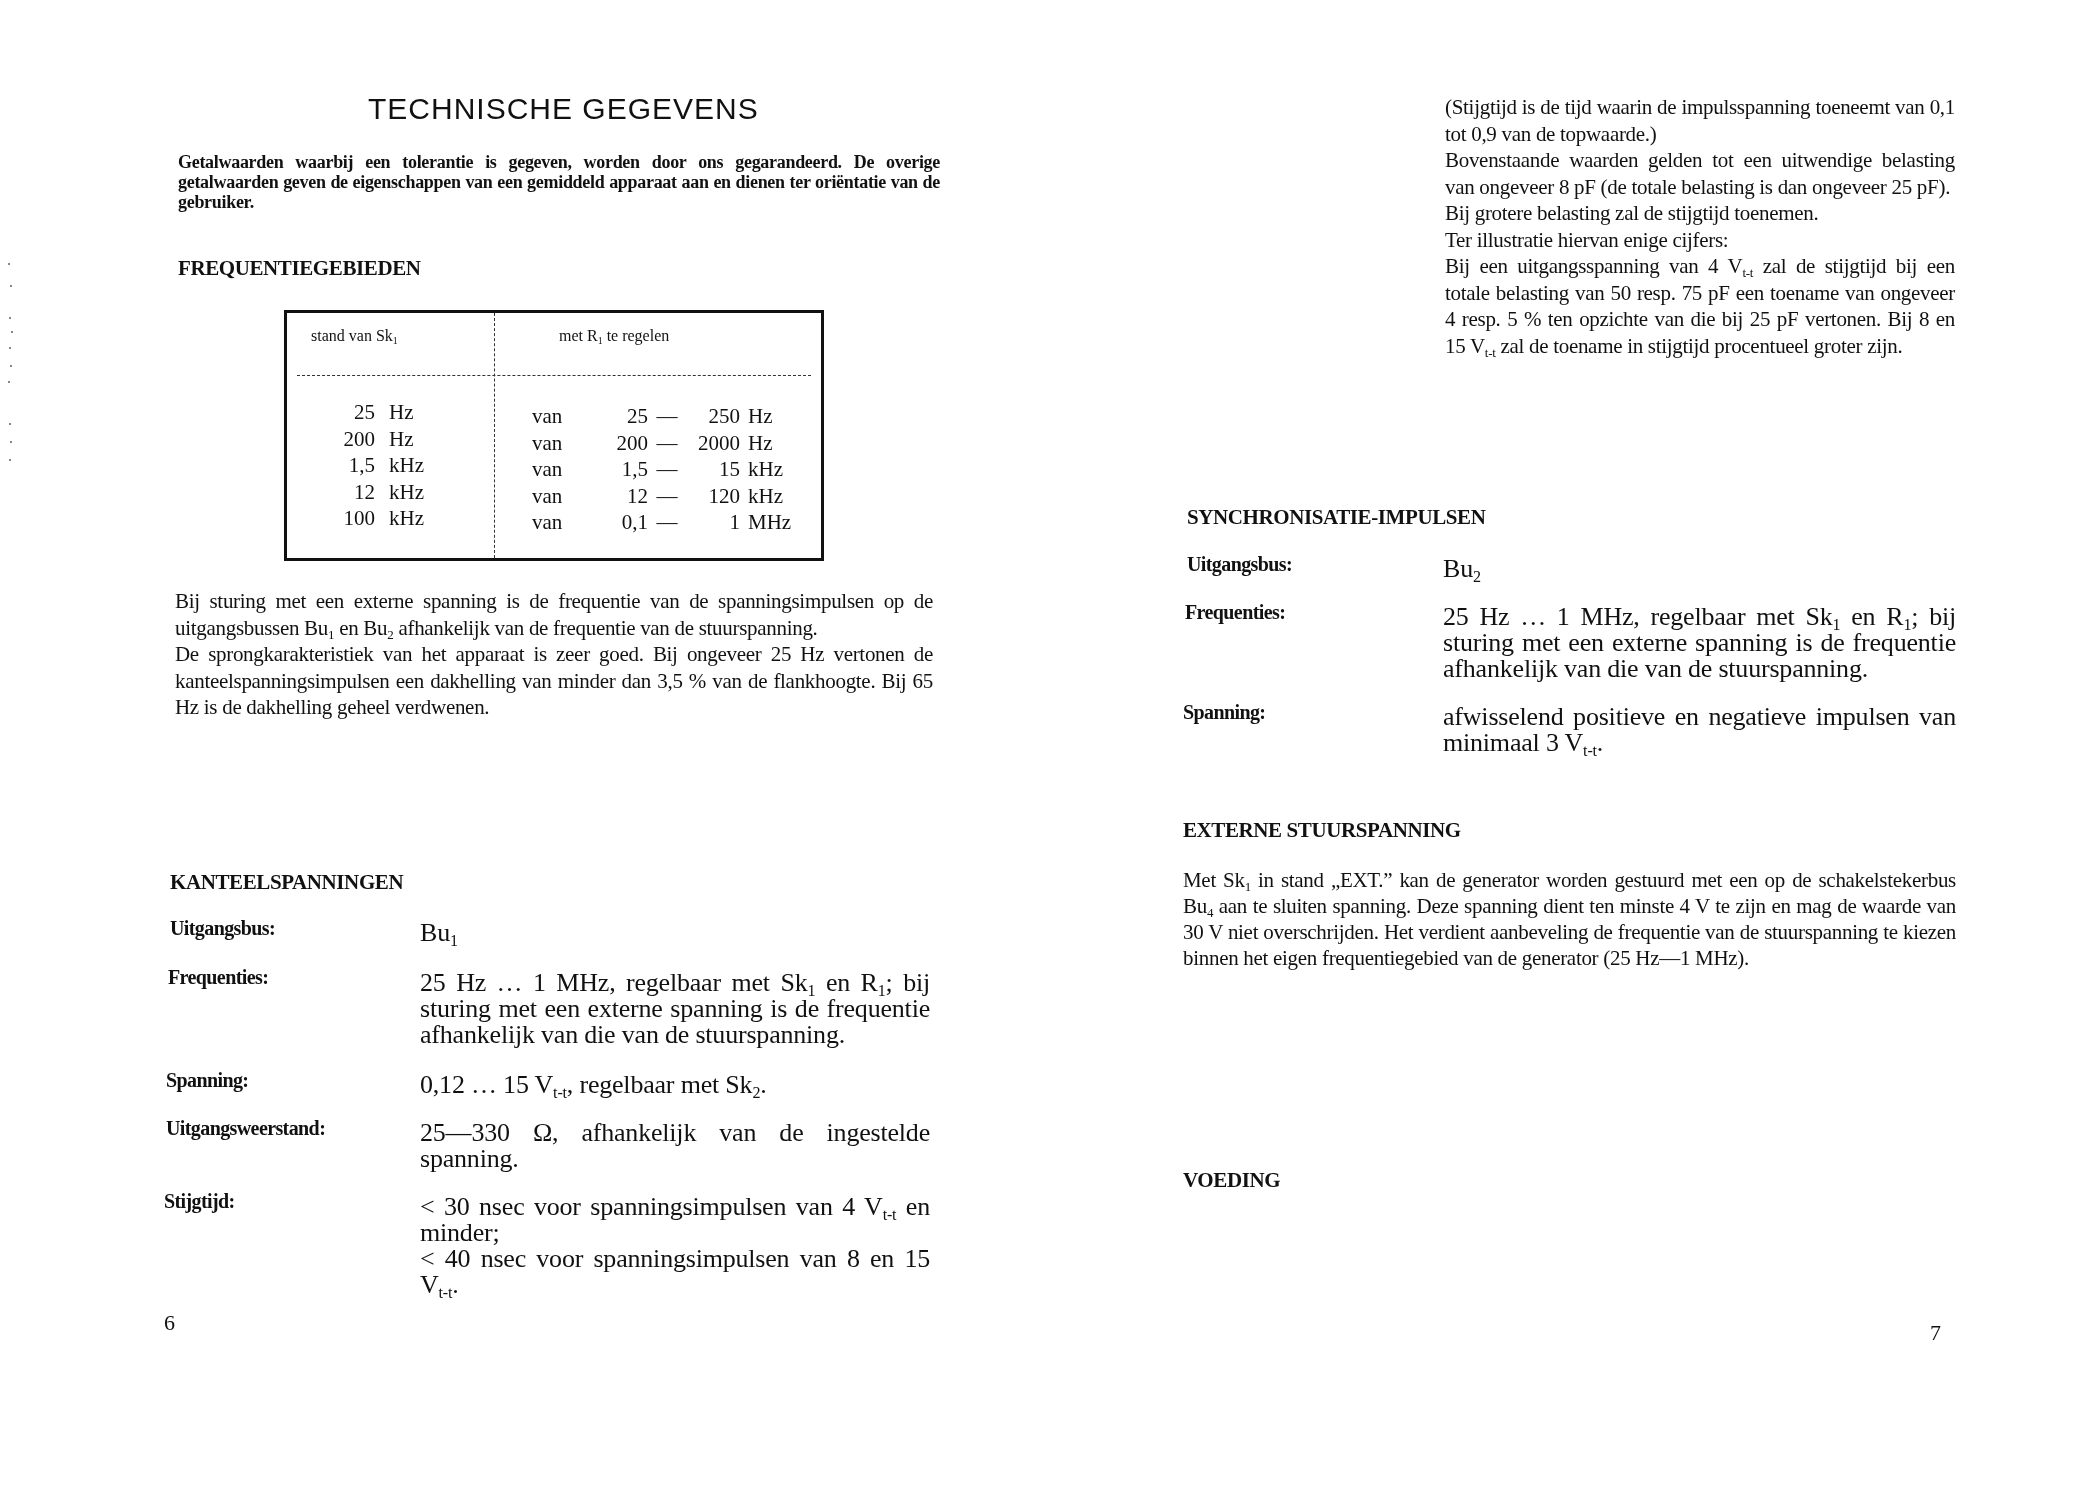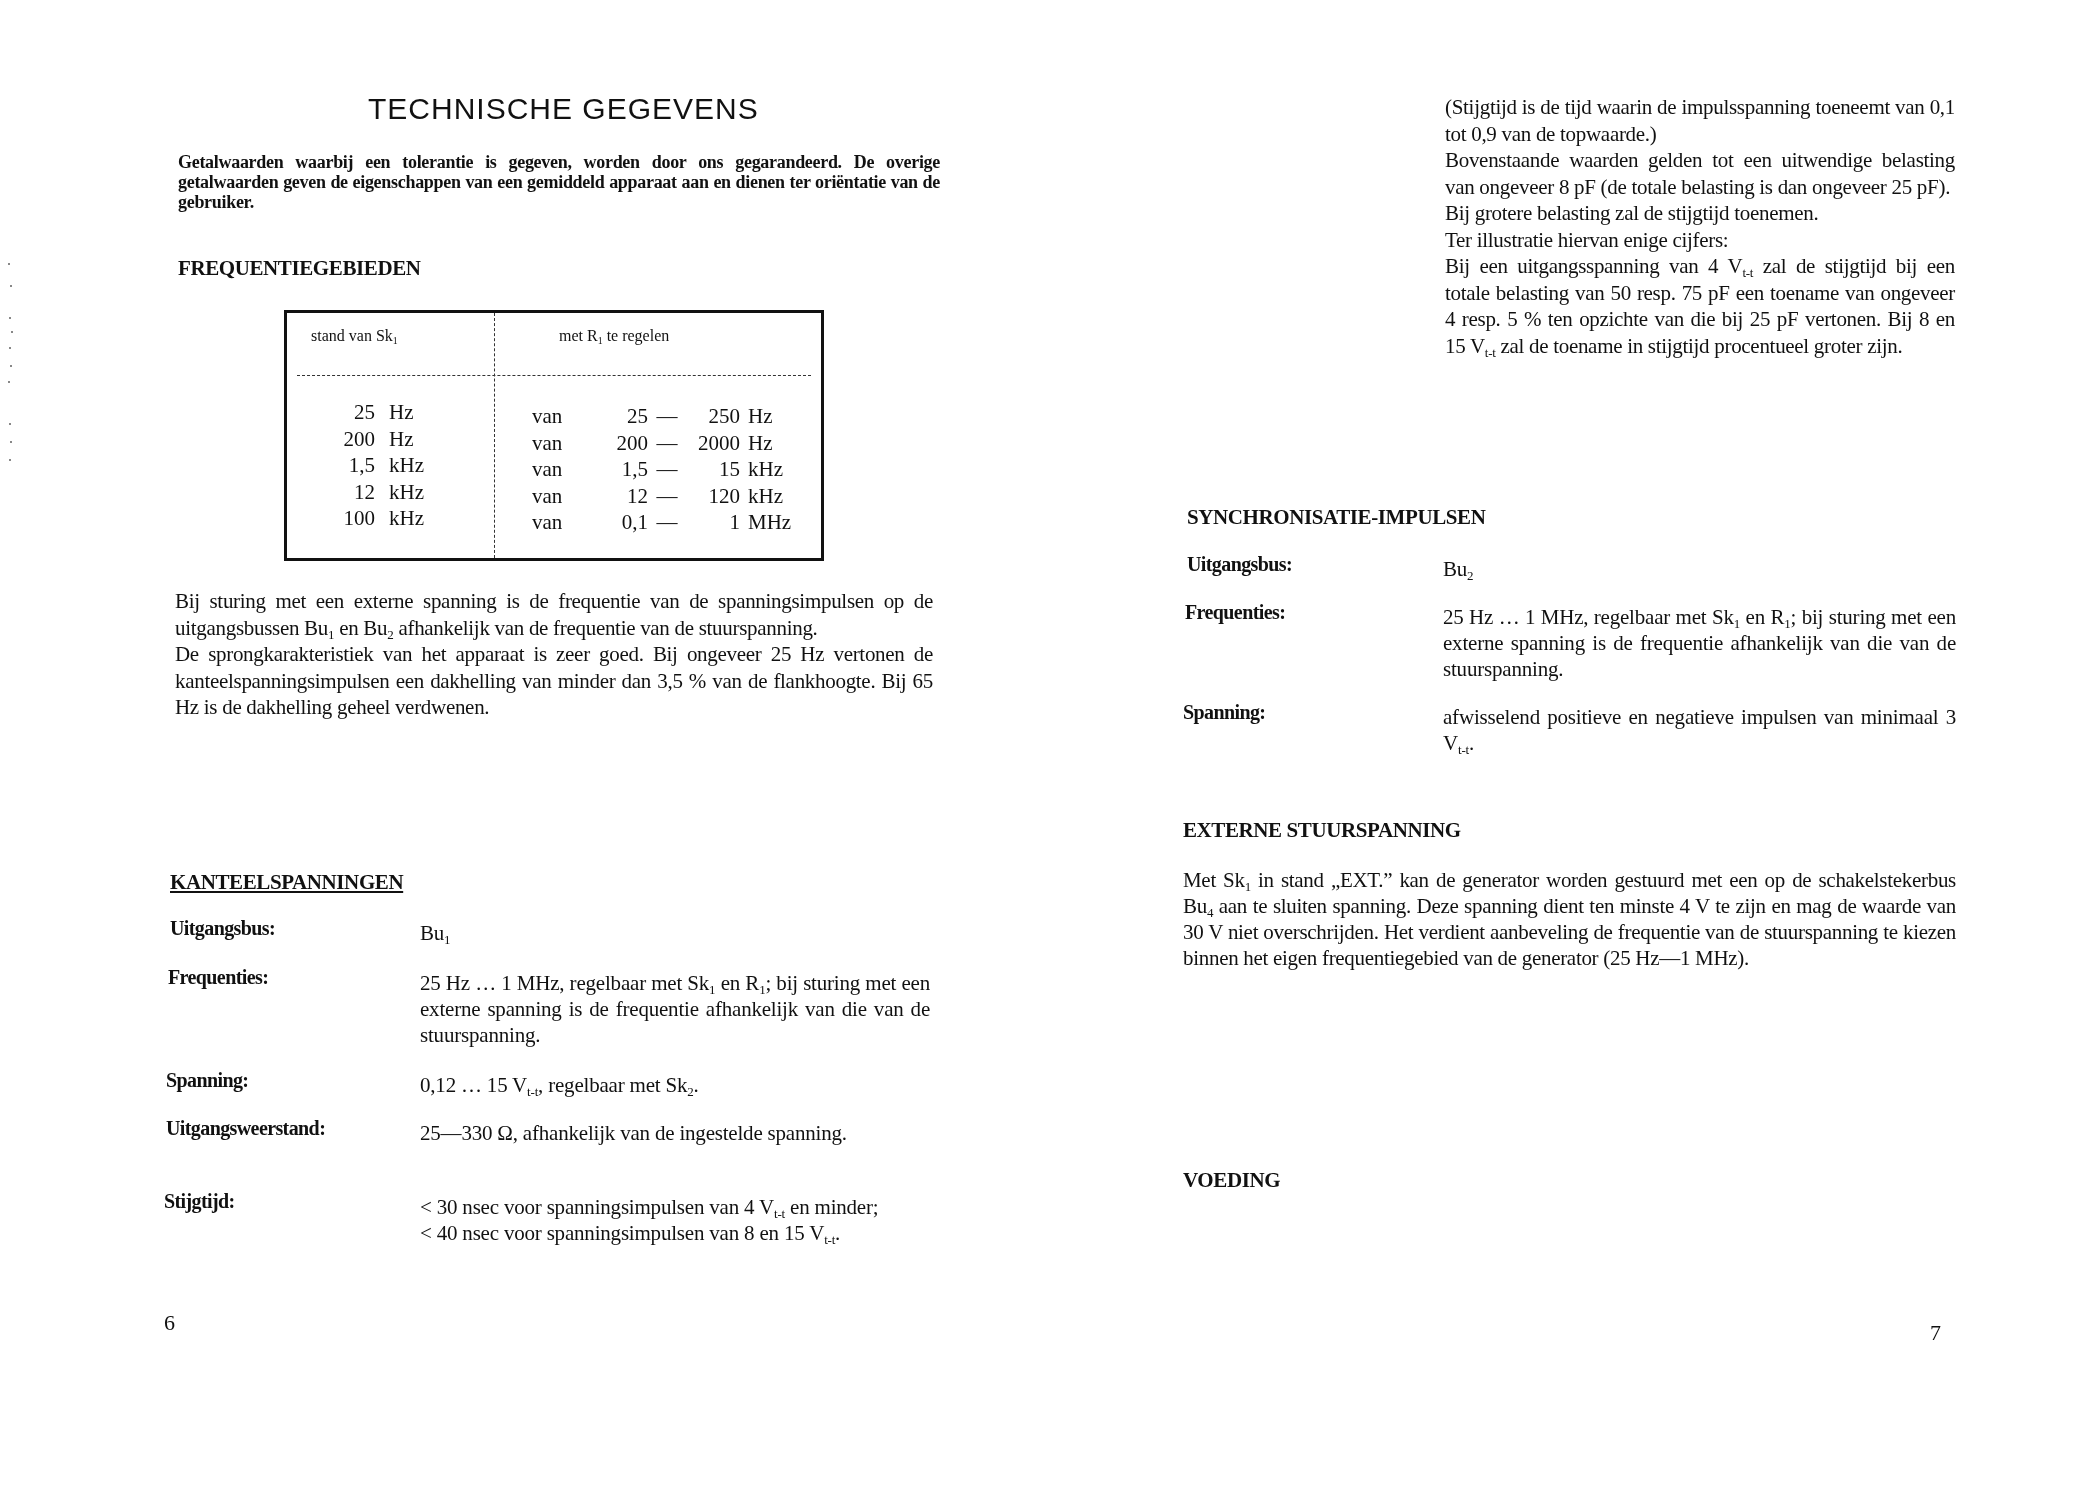--- a/index.html
+++ b/index.html
@@ -11,21 +11,21 @@
   .abs { position:absolute; }
   sub { font-size:0.62em; vertical-align:-0.28em; line-height:0; }
   .doc-title { font-family:"Liberation Sans", sans-serif; font-size:30px; letter-spacing:1px;
                left:368px; top:92px; white-space:nowrap; }
   .intro { left:178px; top:152px; width:762px; font-family:"Liberation Serif", serif; font-weight:bold;
            font-size:18px; line-height:20px; text-align:justify; letter-spacing:-0.3px; }
   .sec-h { font-weight:bold; font-size:21px; letter-spacing:-0.4px; white-space:nowrap; }
   .para { font-size:21px; line-height:26.5px; text-align:justify; letter-spacing:-0.3px; }
   .para p { margin:0; }
   .spec-label { font-weight:bold; font-size:20px; letter-spacing:-0.6px; white-space:nowrap; }
-  .spec-value { font-size:21px; line-height:26px; text-align:justify; letter-spacing:-0.2px; }
+  .spec-value { font-size:26px; line-height:26px; text-align:justify; letter-spacing:-0.2px; }
   .spec-value p { margin:0; }
   .page-num { font-size:22px; }
 
   
   .ftable { left:284px; top:310px; width:540px; height:251px;
             border:3px solid #111; box-sizing:border-box; }
   .ftable .divider { position:absolute; left:207px; top:0; bottom:0; border-left:1.5px dashed #333; }
   .ftable .hline { position:absolute; top:62px; left:10px; right:10px; border-top:1.5px dashed #333; }
   .ftable .th { position:absolute; top:14px; font-size:16px; white-space:nowrap; }
   .ftable .th1 { left:24px; }
@@ -136,21 +136,21 @@
           <span class="c2-unit">MHz</span>
         </div>
       </div>
   </div>
 
   <div class="abs para" style="left:175px;top:588px;width:758px;">
     <p><span>Bij sturing met een externe spanning is de frequentie van de spanningsimpulsen op de uitgangsbussen Bu</span><sub>1</sub><span> en Bu</span><sub>2</sub><span> afhankelijk van de frequentie van de stuurspanning.</span></p>
     <p>De sprongkarakteristiek van het apparaat is zeer goed. Bij ongeveer 25 Hz vertonen de kanteelspanningsimpulsen een dakhelling van minder dan 3,5 % van de flankhoogte. Bij 65 Hz is de dakhelling geheel verdwenen.</p>
   </div>
 
-  <div class="abs sec-h" style="left:170px;top:870px;text-decoration:underline;">KANTEELSPANNINGEN</div>
+  <div class="abs sec-h" style="left:170px;top:870px;">KANTEELSPANNINGEN</div>
 
   <div class="abs spec-label" style="left:170px;top:917px;">Uitgangsbus:</div>
   <div class="abs spec-value" style="left:420px;top:920px;width:510px;"><span>Bu</span><sub>1</sub></div>
 
   <div class="abs spec-label" style="left:168px;top:966px;">Frequenties:</div>
   <div class="abs spec-value" style="left:420px;top:970px;width:510px;"><span>25 Hz … 1 MHz, regelbaar met Sk</span><sub>1</sub><span> en R</span><sub>1</sub><span>; bij sturing met een externe spanning is de frequentie afhankelijk van die van de stuurspanning.</span></div>
 
   <div class="abs spec-label" style="left:166px;top:1069px;">Spanning:</div>
   <div class="abs spec-value" style="left:420px;top:1072px;width:510px;"><span>0,12 … 15 V</span><sub>t-t</sub><span>, regelbaar met Sk</span><sub>2</sub><span>.</span></div>
 

